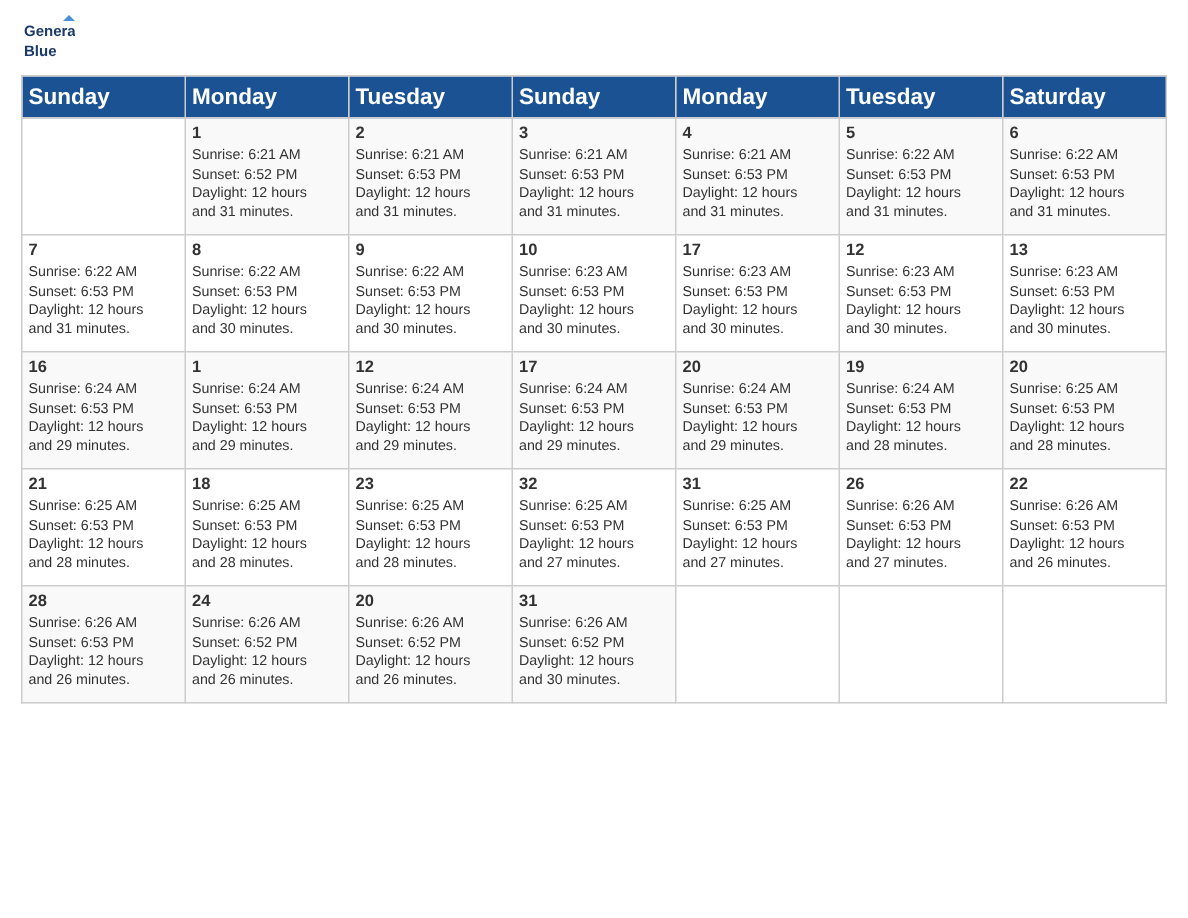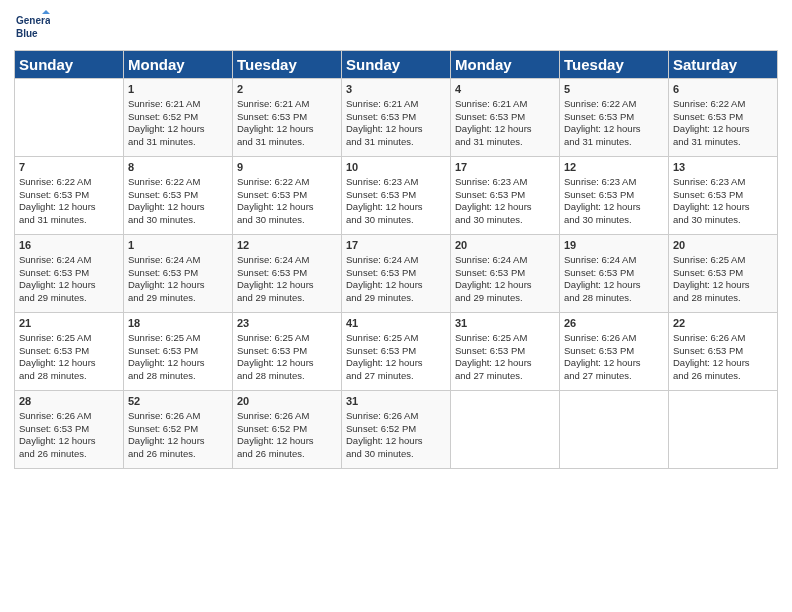--- a/index.html
+++ b/index.html
@@ -273,21 +273,21 @@
             <div>and 28 minutes.</div>
           </td>
           <td>
             <span class="day-num">23</span>
             <div>Sunrise: 6:25 AM</div>
             <div>Sunset: 6:53 PM</div>
             <div>Daylight: 12 hours</div>
             <div>and 28 minutes.</div>
           </td>
           <td>
-            <span class="day-num">41</span>
+            <span class="day-num">32</span>
             <div>Sunrise: 6:25 AM</div>
             <div>Sunset: 6:53 PM</div>
             <div>Daylight: 12 hours</div>
             <div>and 27 minutes.</div>
           </td>
           <td>
             <span class="day-num">31</span>
             <div>Sunrise: 6:25 AM</div>
             <div>Sunset: 6:53 PM</div>
             <div>Daylight: 12 hours</div>
@@ -310,21 +310,21 @@
         </tr>
         <tr>
           <td>
             <span class="day-num">28</span>
             <div>Sunrise: 6:26 AM</div>
             <div>Sunset: 6:53 PM</div>
             <div>Daylight: 12 hours</div>
             <div>and 26 minutes.</div>
           </td>
           <td>
-            <span class="day-num">52</span>
+            <span class="day-num">24</span>
             <div>Sunrise: 6:26 AM</div>
             <div>Sunset: 6:52 PM</div>
             <div>Daylight: 12 hours</div>
             <div>and 26 minutes.</div>
           </td>
           <td>
             <span class="day-num">20</span>
             <div>Sunrise: 6:26 AM</div>
             <div>Sunset: 6:52 PM</div>
             <div>Daylight: 12 hours</div>

